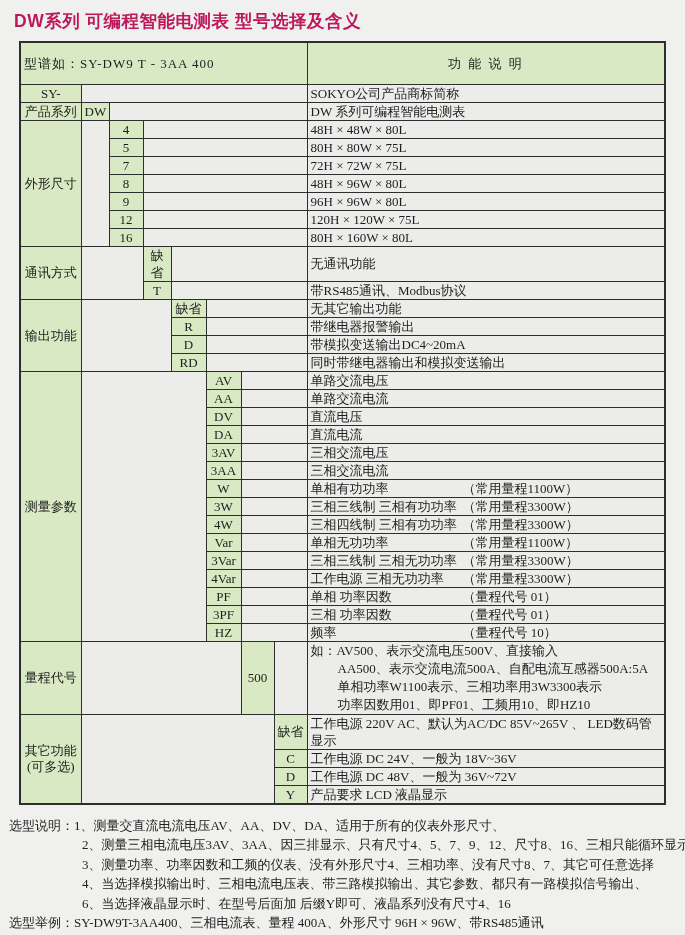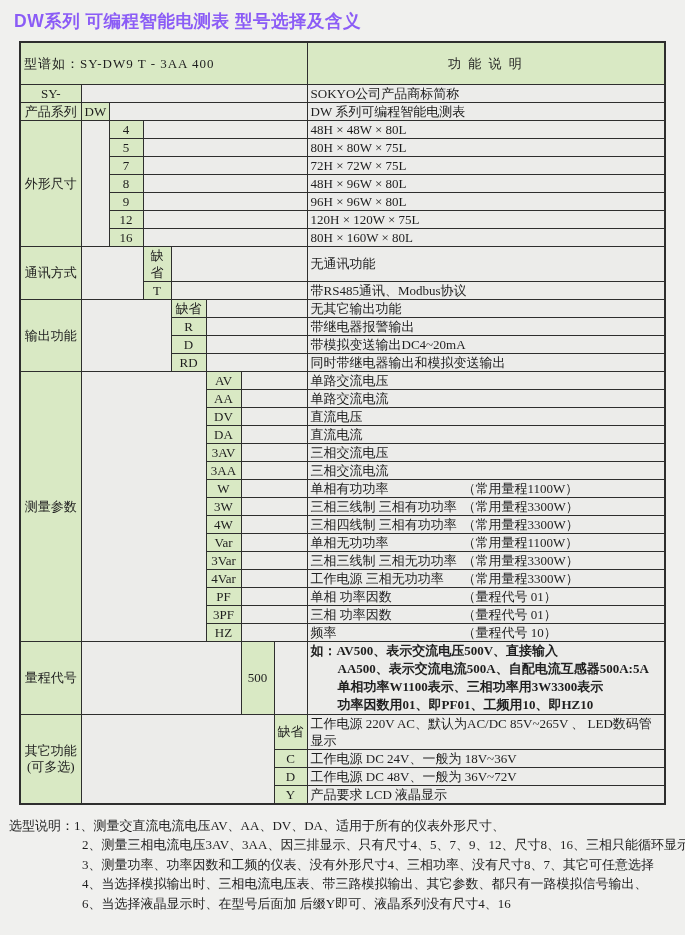--- a/index.html
+++ b/index.html
@@ -8,21 +8,21 @@
     background: #f0f0ee;
     font-family: "Liberation Serif", "DejaVu Serif", serif;
     color: #1e1e1e;
     overflow: hidden;
   }
   .page-title {
     margin: 9px 0 8px 14px;
     font-family: "Liberation Sans", "DejaVu Sans", sans-serif;
     font-weight: bold;
     font-size: 17.5px;
-    color: #8b5cf6;
+    color: #be185d;
     letter-spacing: 0.5px;
   }
   table.spec {
     border-collapse: collapse;
     table-layout: fixed;
     width: 647px;
     margin-left: 19px;
     border: 2px solid #2e2e2e;
   }
   table.spec td {
@@ -37,21 +37,21 @@
   td.gap, td.desc { background: #ececea; }
   td.lbl { text-align: center; }
   td.code { text-align: center; }
   td.desc { padding-left: 6px; }
   tr.hdr td { height: 42px; line-height: 25px; }
   td.model { padding-left: 12px; letter-spacing: 1px; }
   td.fn { text-align: center; letter-spacing: 2px; }
   .dflex { display: flex; }
   .dmain { flex: 0 0 152px; white-space: nowrap; }
   .dparen { white-space: nowrap; }
-  td.rangecell { padding: 2px 6px; font-weight: bold; }
+  td.rangecell { padding: 2px 6px; }
   .rline { line-height: 18px; white-space: nowrap; }
   .rline.ind { padding-left: 27px; }
   .two-line div { line-height: 16px; text-align: center; }
   .notes { margin: 11px 0 0 8px; font-size: 13px; }
   .note-row { display: flex; line-height: 19.5px; white-space: nowrap; }
   .note-label { flex: 0 0 66px; text-align: right; }
   .note-ind { padding-left: 74px; }
 </style>
 </head>
 <body>
@@ -364,13 +364,17 @@
   </div>
   <div class="note-row note-ind">
     <span>3、测量功率、功率因数和工频的仪表、没有外形尺寸4、三相功率、没有尺寸8、7、其它可任意选择</span>
   </div>
   <div class="note-row note-ind">
     <span>4、当选择模拟输出时、三相电流电压表、带三路模拟输出、其它参数、都只有一路模拟信号输出、</span>
   </div>
   <div class="note-row note-ind">
     <span>6、当选择液晶显示时、在型号后面加 后缀Y即可、液晶系列没有尺寸4、16</span>
   </div>
+  <div class="note-row">
+    <span class="note-label">选型举例：</span>
+    <span>SY-DW9T-3AA400、三相电流表、量程 400A、外形尺寸 96H × 96W、带RS485通讯</span>
+  </div>
 </div>
 
 </body></html>

